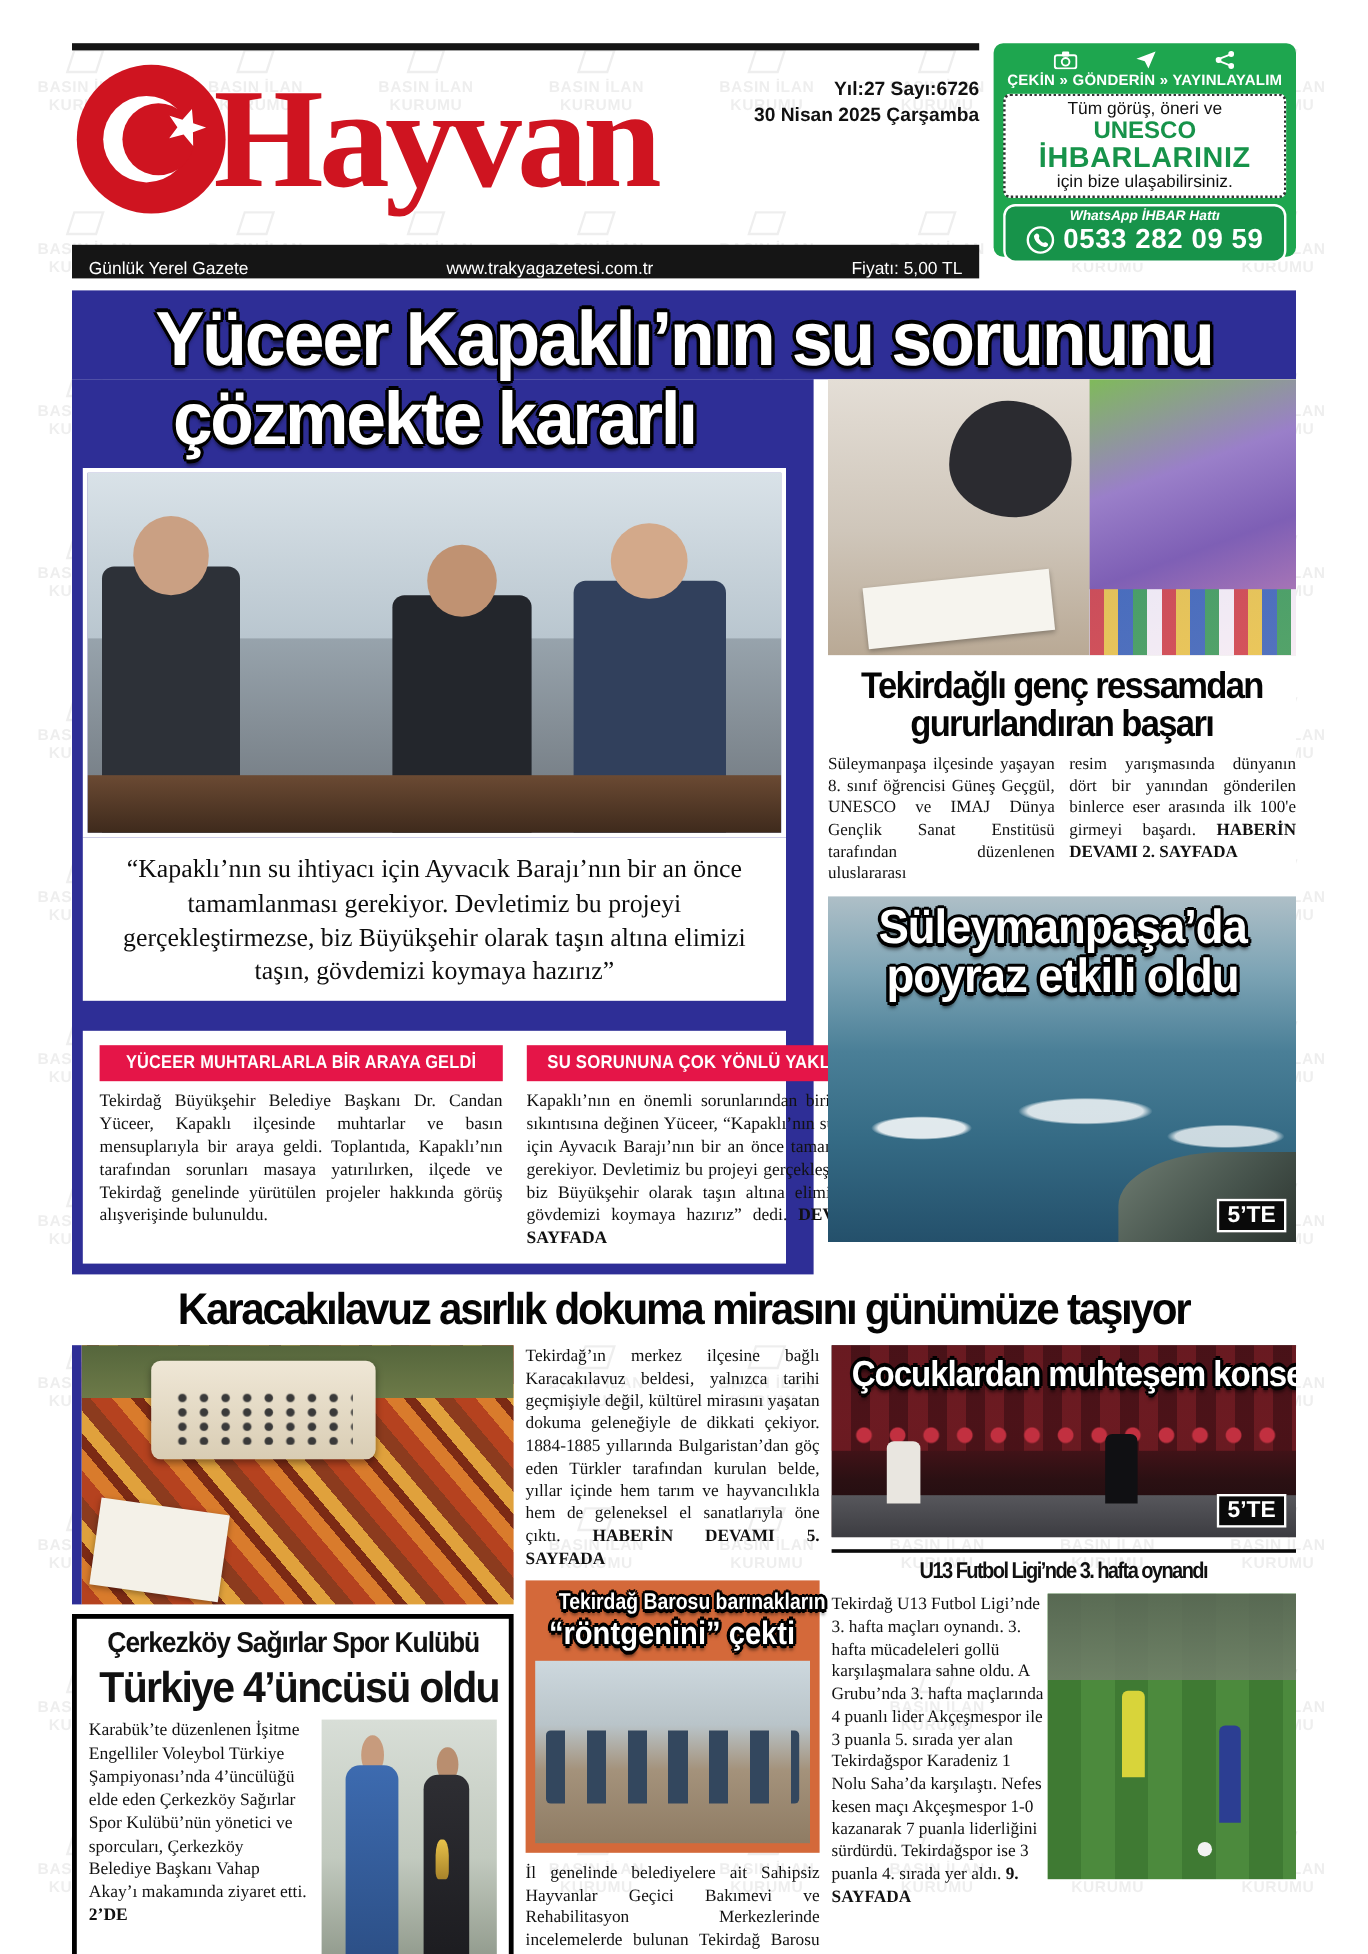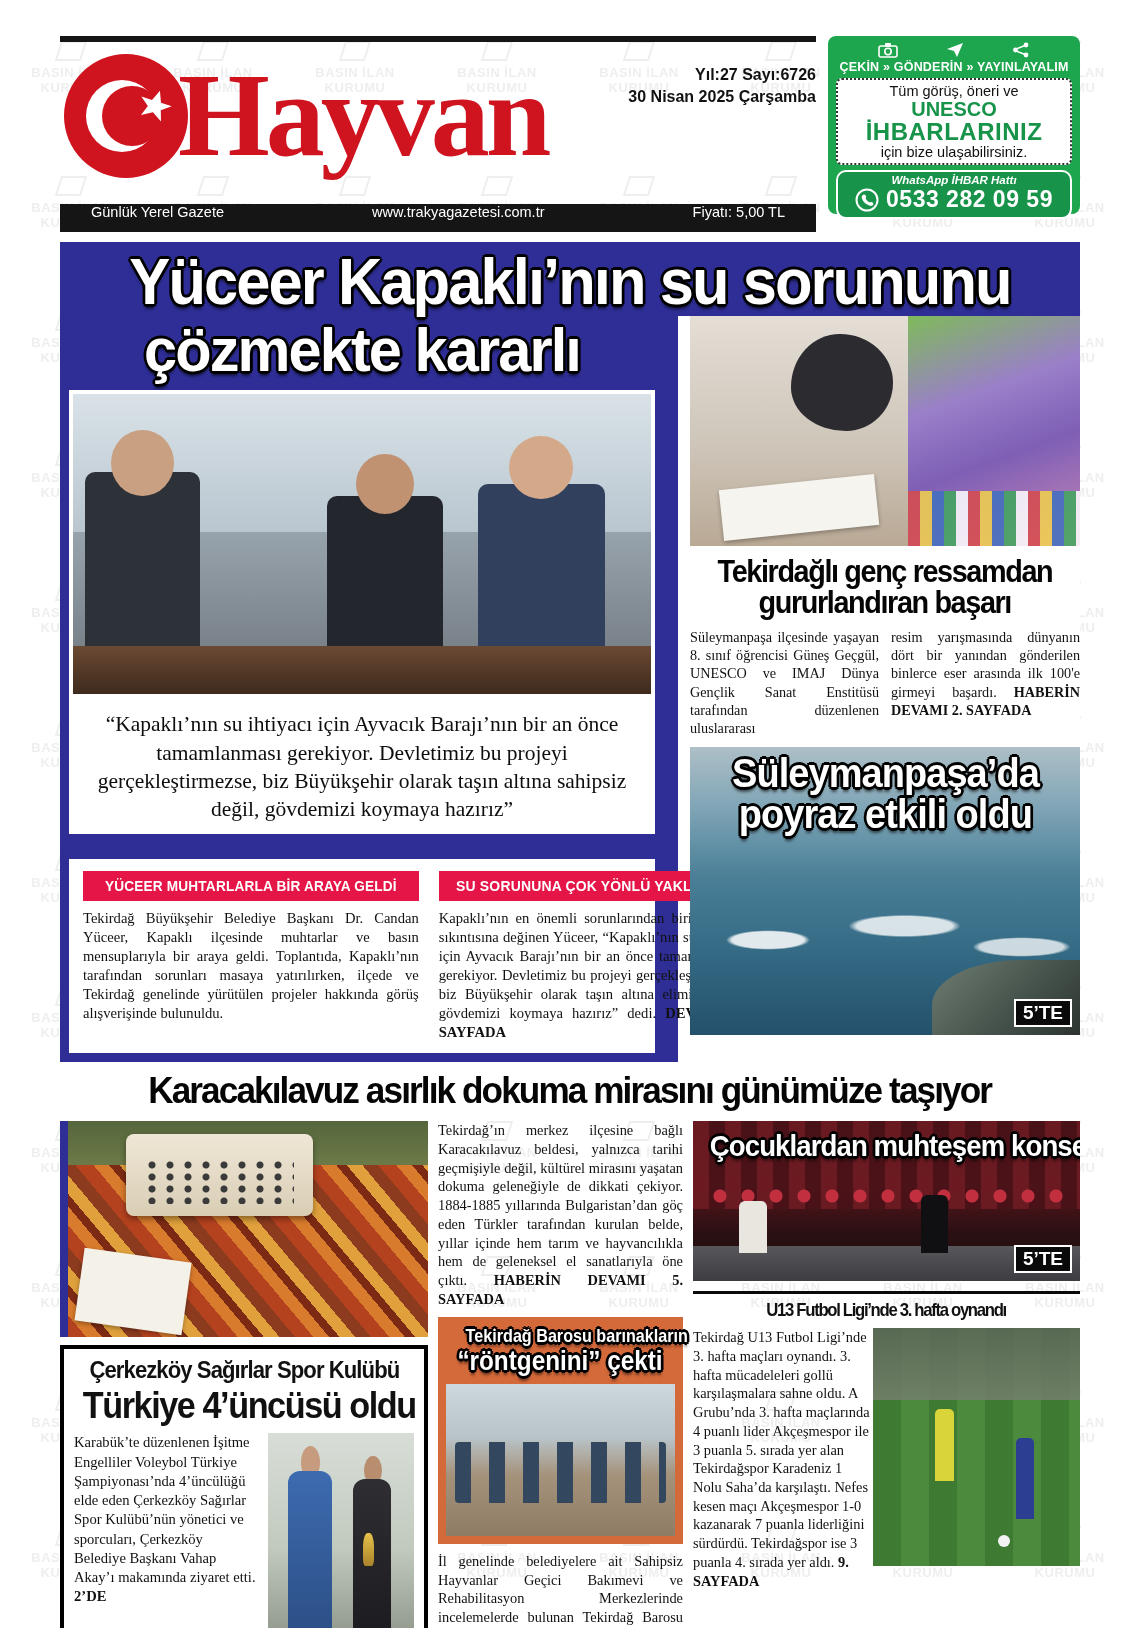--- a/index.html
+++ b/index.html
@@ -47,21 +47,21 @@
     font-family:"Liberation Serif", serif; font-weight:bold;
     font-size:118px; line-height:0.9; color:#cf1420; letter-spacing:-4px;
     margin-left:-14px;
   }
   .issue-block {
     margin-left:auto; text-align:right; font-weight:bold; font-size:16px;
     line-height:1.35; padding-top:14px; white-space:nowrap;
   }
   .black-bar {
     height:28px; background:#151515; color:#fff; display:flex;
-    align-items:flex-start; justify-content:space-between; padding:0 31px;
+    align-items:flex-end; justify-content:space-between; padding:0 14px;
     font-size:14.5px; margin-top:2px;
   }
   
   .contact-box {
     width:252px; height:178px; background:#1ea64f; border-radius:8px;
     padding:6px 8px; display:flex; flex-direction:column; color:#fff;
   }
   .contact-icons { display:flex; justify-content:space-around; padding:0 18px; height:18px; }
   .contact-steps {
     text-align:center; font-weight:bold; font-size:12.5px; letter-spacing:0.2px;
@@ -780,21 +780,21 @@
         <div class="photo meeting-photo">
           <div class="mp-window"></div>
           <div class="mp-person" style="left:2%;top:26%;width:20%;height:74%;background:#2d3138;"></div>
           <div class="mp-head" style="left:6.5%;top:12%;width:11%;height:22%;"></div>
           <div class="mp-person" style="left:44%;top:34%;width:20%;height:66%;background:#23262c;"></div>
           <div class="mp-head" style="left:49%;top:20%;width:10%;height:20%;background:#c09272;"></div>
           <div class="mp-person" style="right:8%;top:30%;width:22%;height:70%;background:#31405c;"></div>
           <div class="mp-head" style="right:13.5%;top:14%;width:11%;height:21%;background:#d3a98a;"></div>
           <div class="mp-table"></div>
         </div>
-        <div class="quote-panel">“Kapaklı’nın su ihtiyacı için Ayvacık Barajı’nın bir an önce tamamlanması gerekiyor. Devletimiz bu projeyi gerçekleştirmezse, biz Büyükşehir olarak taşın altına sahipsiz değil, gövdemizi koymaya hazırız”</div>
+        <div class="quote-panel">“Kapaklı’nın su ihtiyacı için Ayvacık Barajı’nın bir an önce tamamlanması gerekiyor. Devletimiz bu projeyi gerçekleştirmezse, biz Büyükşehir olarak taşın altına elimizi taşın, gövdemizi koymaya hazırız”</div>
         <div class="boxes-panel">
           <div class="story-box">
             <div class="red-title">
               <span class="fitx" style="--sx:0.88">YÜCEER MUHTARLARLA BİR ARAYA GELDİ</span>
             </div>
             <div class="box-body"><span>Tekirdağ Büyükşehir Belediye Başkanı Dr. Candan Yüceer, Kapaklı ilçesinde muhtarlar ve basın mensuplarıyla bir araya geldi. Toplantıda, Kapaklı’nın tarafından sorunları masaya yatırılırken, ilçede ve Tekirdağ genelinde yürütülen projeler hakkında görüş alışverişinde bulunuldu.</span></div>
           </div>
           <div class="story-box">
             <div class="red-title">
               <span class="fitx" style="--sx:0.9">SU SORUNUNA ÇOK YÖNLÜ YAKLAŞIM</span>

